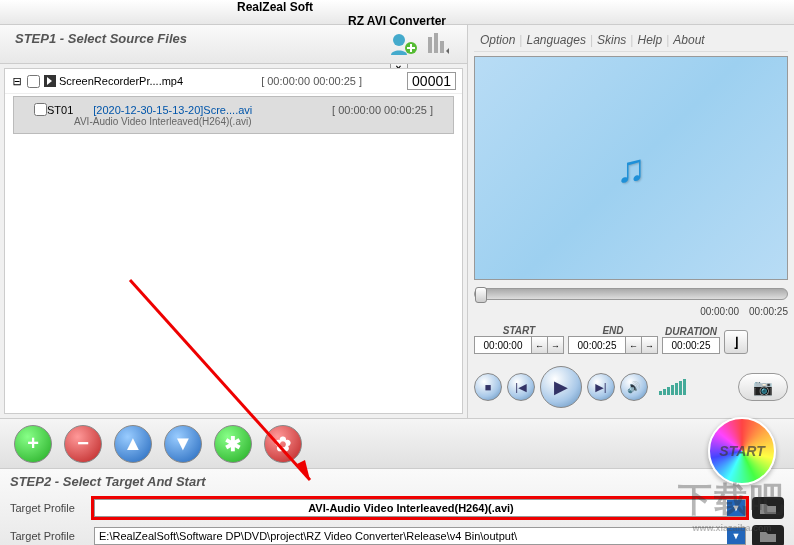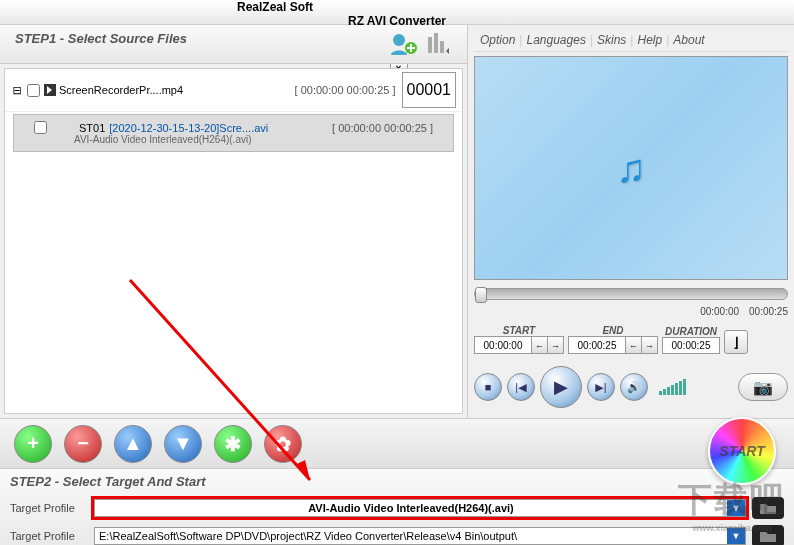--- a/index.html
+++ b/index.html
@@ -24,24 +24,24 @@
 .step-header .ico { width: 30px; height: 26px; margin-left: 4px; }
 
 .filelist { flex: 1; background: #fff; border: 1px solid #ccc; margin: 4px; overflow: auto; font-size: 11px; }
 .filerow { display: flex; align-items: center; padding: 3px 6px; border-bottom: 1px solid #eee; }
 .filerow .exp { width: 12px; text-align: center; cursor: pointer; }
 .filerow .chk { margin: 0 4px; }
 .filerow .playico { width: 12px; height: 12px; background: #333; display: inline-block; margin-right: 3px; position: relative; }
 .filerow .playico:after { content: ''; position: absolute; left: 3px; top: 2px; border-left: 5px solid #fff; border-top: 4px solid transparent; border-bottom: 4px solid transparent; }
 .filerow .name { flex: 1; }
 .filerow .time { color: #555; margin-right: 6px; }
-.filerow .num { border: 1px solid #999; padding: 8px 4px; font-size: 16px; }
+.filerow .num { border: 1px solid #999; padding: 0 4px; font-size: 14px; margin-left: 39px; }
 .subrow { background: #ddd; padding: 6px 20px; font-size: 11px; border: 1px solid #bbb; margin: 2px 8px; }
 .subrow .line1 { display: flex; align-items: center; }
-.subrow .st { margin-right: 4px; padding-left: 32px; }
+.subrow .st { margin-right: 20px; }
 .subrow .fname { color: #05a; flex: 1; }
 .subrow .tm { color: #555; }
 .subrow .line2 { color: #666; padding-left: 40px; font-size: 10px; }
 
 .preview { height: 224px; background: linear-gradient(135deg,#b8dcf5,#9dd0f0,#b8dcf5); border: 1px solid #999; margin: 4px 0; position: relative; display: flex; align-items: center; justify-content: center; }
 .note { color: #1e90d8; font-size: 40px; text-shadow: 1px 1px 2px rgba(0,0,0,.2); }
 
 .seekbar { height: 12px; background: linear-gradient(#aaa,#ddd); border: 1px solid #999; border-radius: 6px; margin: 4px 0; position: relative; }
 .seekbar .handle { position: absolute; left: 0; top: -2px; width: 12px; height: 16px; background: linear-gradient(#fff,#ccc); border: 1px solid #888; border-radius: 3px; }
 .timerow { display: flex; justify-content: flex-end; gap: 10px; font-size: 10px; color: #444; margin: 2px 0; }

